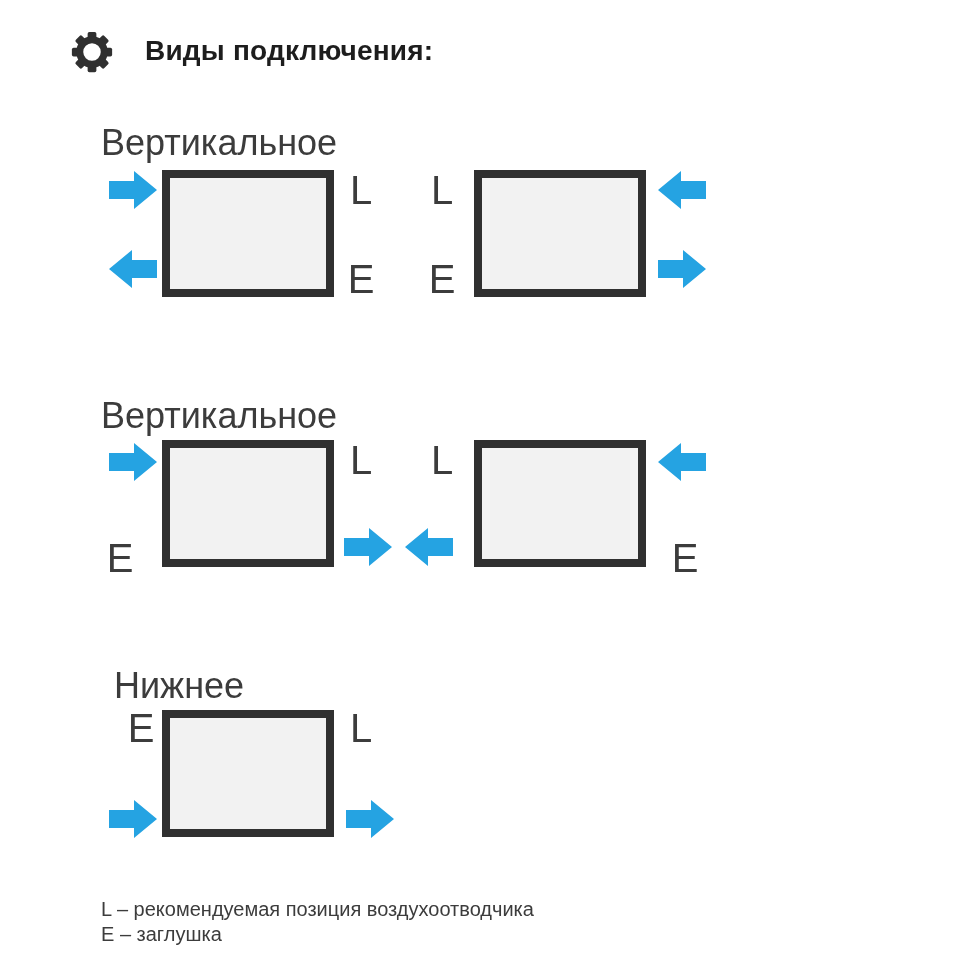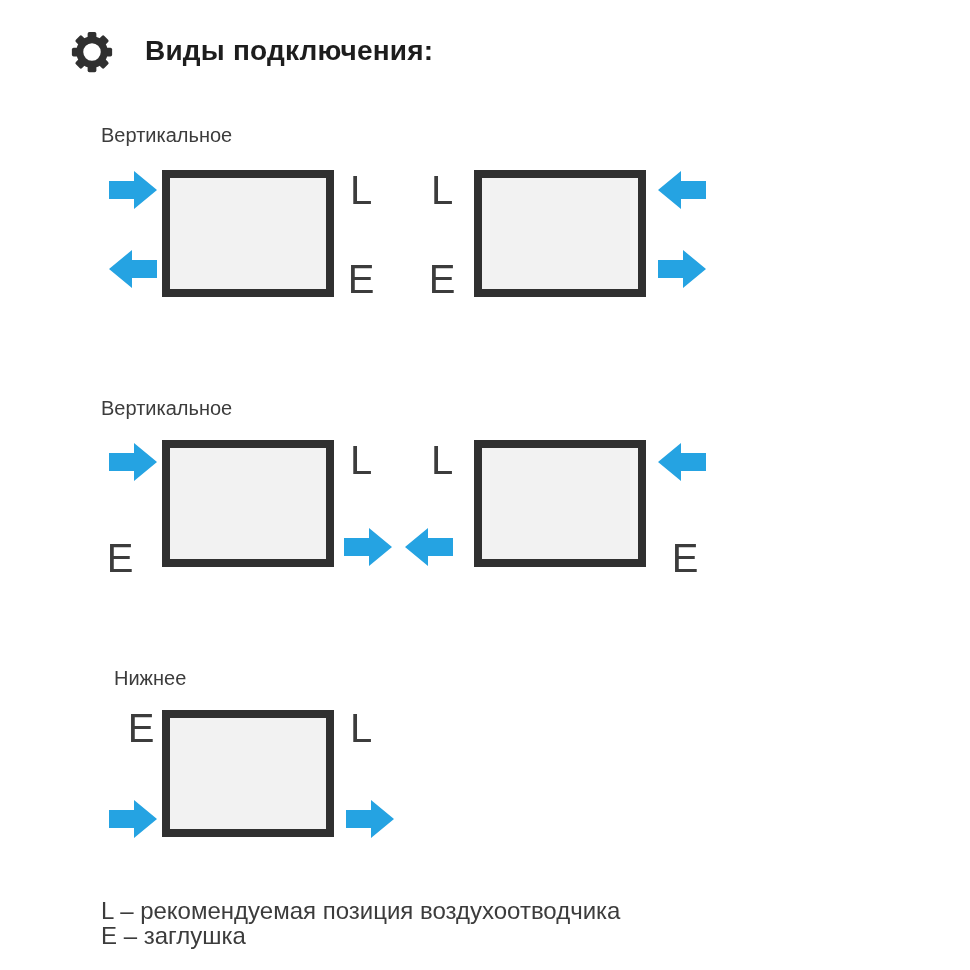--- a/index.html
+++ b/index.html
@@ -2,36 +2,36 @@
 <html style="--arrow-blue: #25a3e2; --box-border: #303030; --box-fill: #f2f2f2; --title-text: #1d1d1d; --body-text: #3c3c3c;"><head>
 <meta charset="utf-8">
 <style>
   html,body{margin:0;padding:0;background:#fff;}
   #canvas{
     position:relative;width:970px;height:970px;background:#ffffff;
     font-family:"Liberation Sans","DejaVu Sans",sans-serif;overflow:hidden;margin-left:44px;
   }
   .abs{position:absolute;}
   .page-title{font-size:28px;font-weight:700;color:var(--title-text,#1d1d1d);line-height:1;letter-spacing:.2px;}
-  .section-title{font-size:20px;font-weight:400;color:var(--body-text,#3c3c3c);line-height:1;}
+  .section-title{font-size:36px;font-weight:400;color:var(--body-text,#3c3c3c);line-height:1;}
   .radiator{
     width:172px;height:127px;box-sizing:border-box;
     background:var(--box-fill,#f2f2f2);
     border:8px solid var(--box-border,#303030);
   }
   .port-label{
     width:40px;height:44px;display:flex;align-items:center;justify-content:center;
     font-size:40px;color:var(--body-text,#383838);line-height:1;
   }
   .arrow{width:48px;height:38px;display:block;}
   .arrow polygon{fill:var(--arrow-blue,#25a3e2);}
   .gear{width:42px;height:42px;display:block;}
   .gear .dark{fill:var(--box-border,#2b2b2b);}
   .gear .ring{fill:none;stroke:var(--box-border,#2b2b2b);stroke-width:8;}
-  .legend-line{font-size:24px;color:var(--body-text,#3c3c3c);line-height:1;}
+  .legend-line{font-size:20px;color:var(--body-text,#3c3c3c);line-height:1;}
 </style>
 </head>
 <body>
 
 <div id="canvas">
 
   <div class="abs" style="left:27px;top:31px;">
     <svg class="gear" viewBox="0 0 48 48" aria-hidden="true">
       <g class="dark">
         <rect x="19" y="1" width="10" height="9" rx="2" transform="rotate(0 24 24)"></rect>

